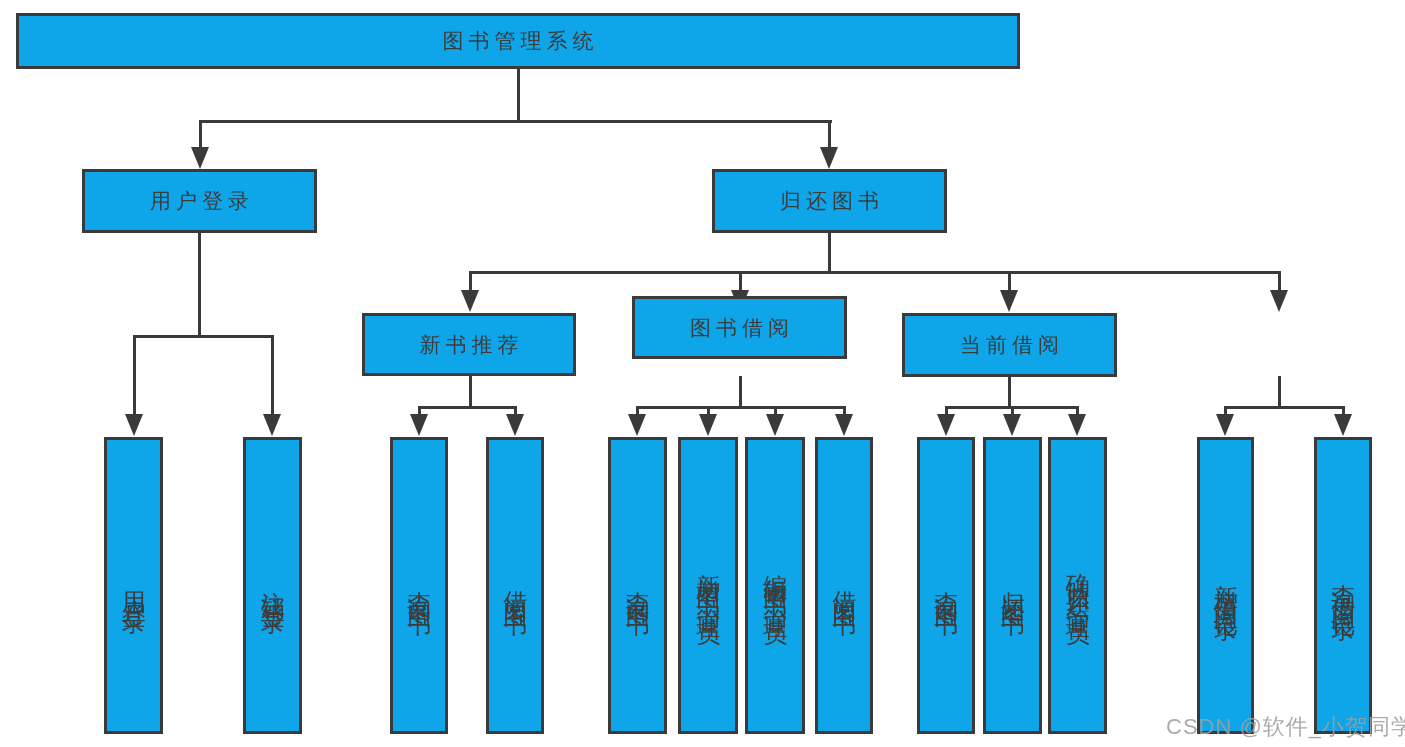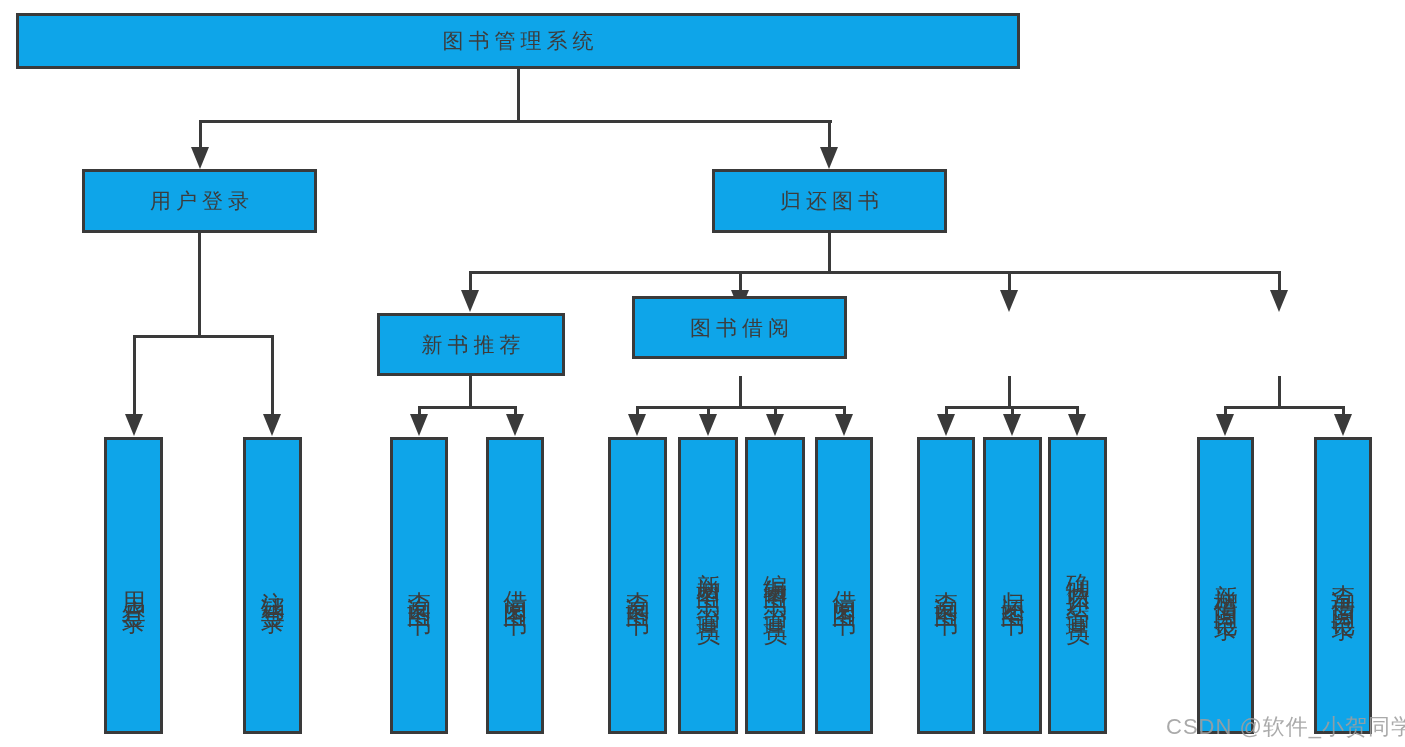--- a/index.html
+++ b/index.html
@@ -122,25 +122,28 @@
     <span class="lbl">图书管理系统</span>
   </div>
 
   <div class="box h" style="left:82px;top:169px;width:235px;height:64px">
     <span class="lbl">用户登录</span>
   </div>
   <div class="box h" style="left:712px;top:169px;width:235px;height:64px">
     <span class="lbl">归还图书</span>
   </div>
 
-  <div class="box h" style="left:377px;top:313px;width:188px;height:63px">
+  <div class="box h" style="left:362px;top:313px;width:214px;height:63px">
     <span class="lbl">新书推荐</span>
   </div>
   <div class="box h" style="left:632px;top:296px;width:215px;height:63px">
     <span class="lbl">图书借阅</span>
+  </div>
+  <div class="box h" style="left:902px;top:313px;width:215px;height:64px">
+    <span class="lbl">当前借阅</span>
   </div>
 
   <div class="box v" style="left:104px;top:437px;width:59px;height:297px">
     <span class="lbl">用户登录</span>
   </div>
   <div class="box v" style="left:243px;top:437px;width:59px;height:297px">
     <span class="lbl">注销登录</span>
   </div>
 
   <div class="box v" style="left:390px;top:437px;width:58px;height:297px">

